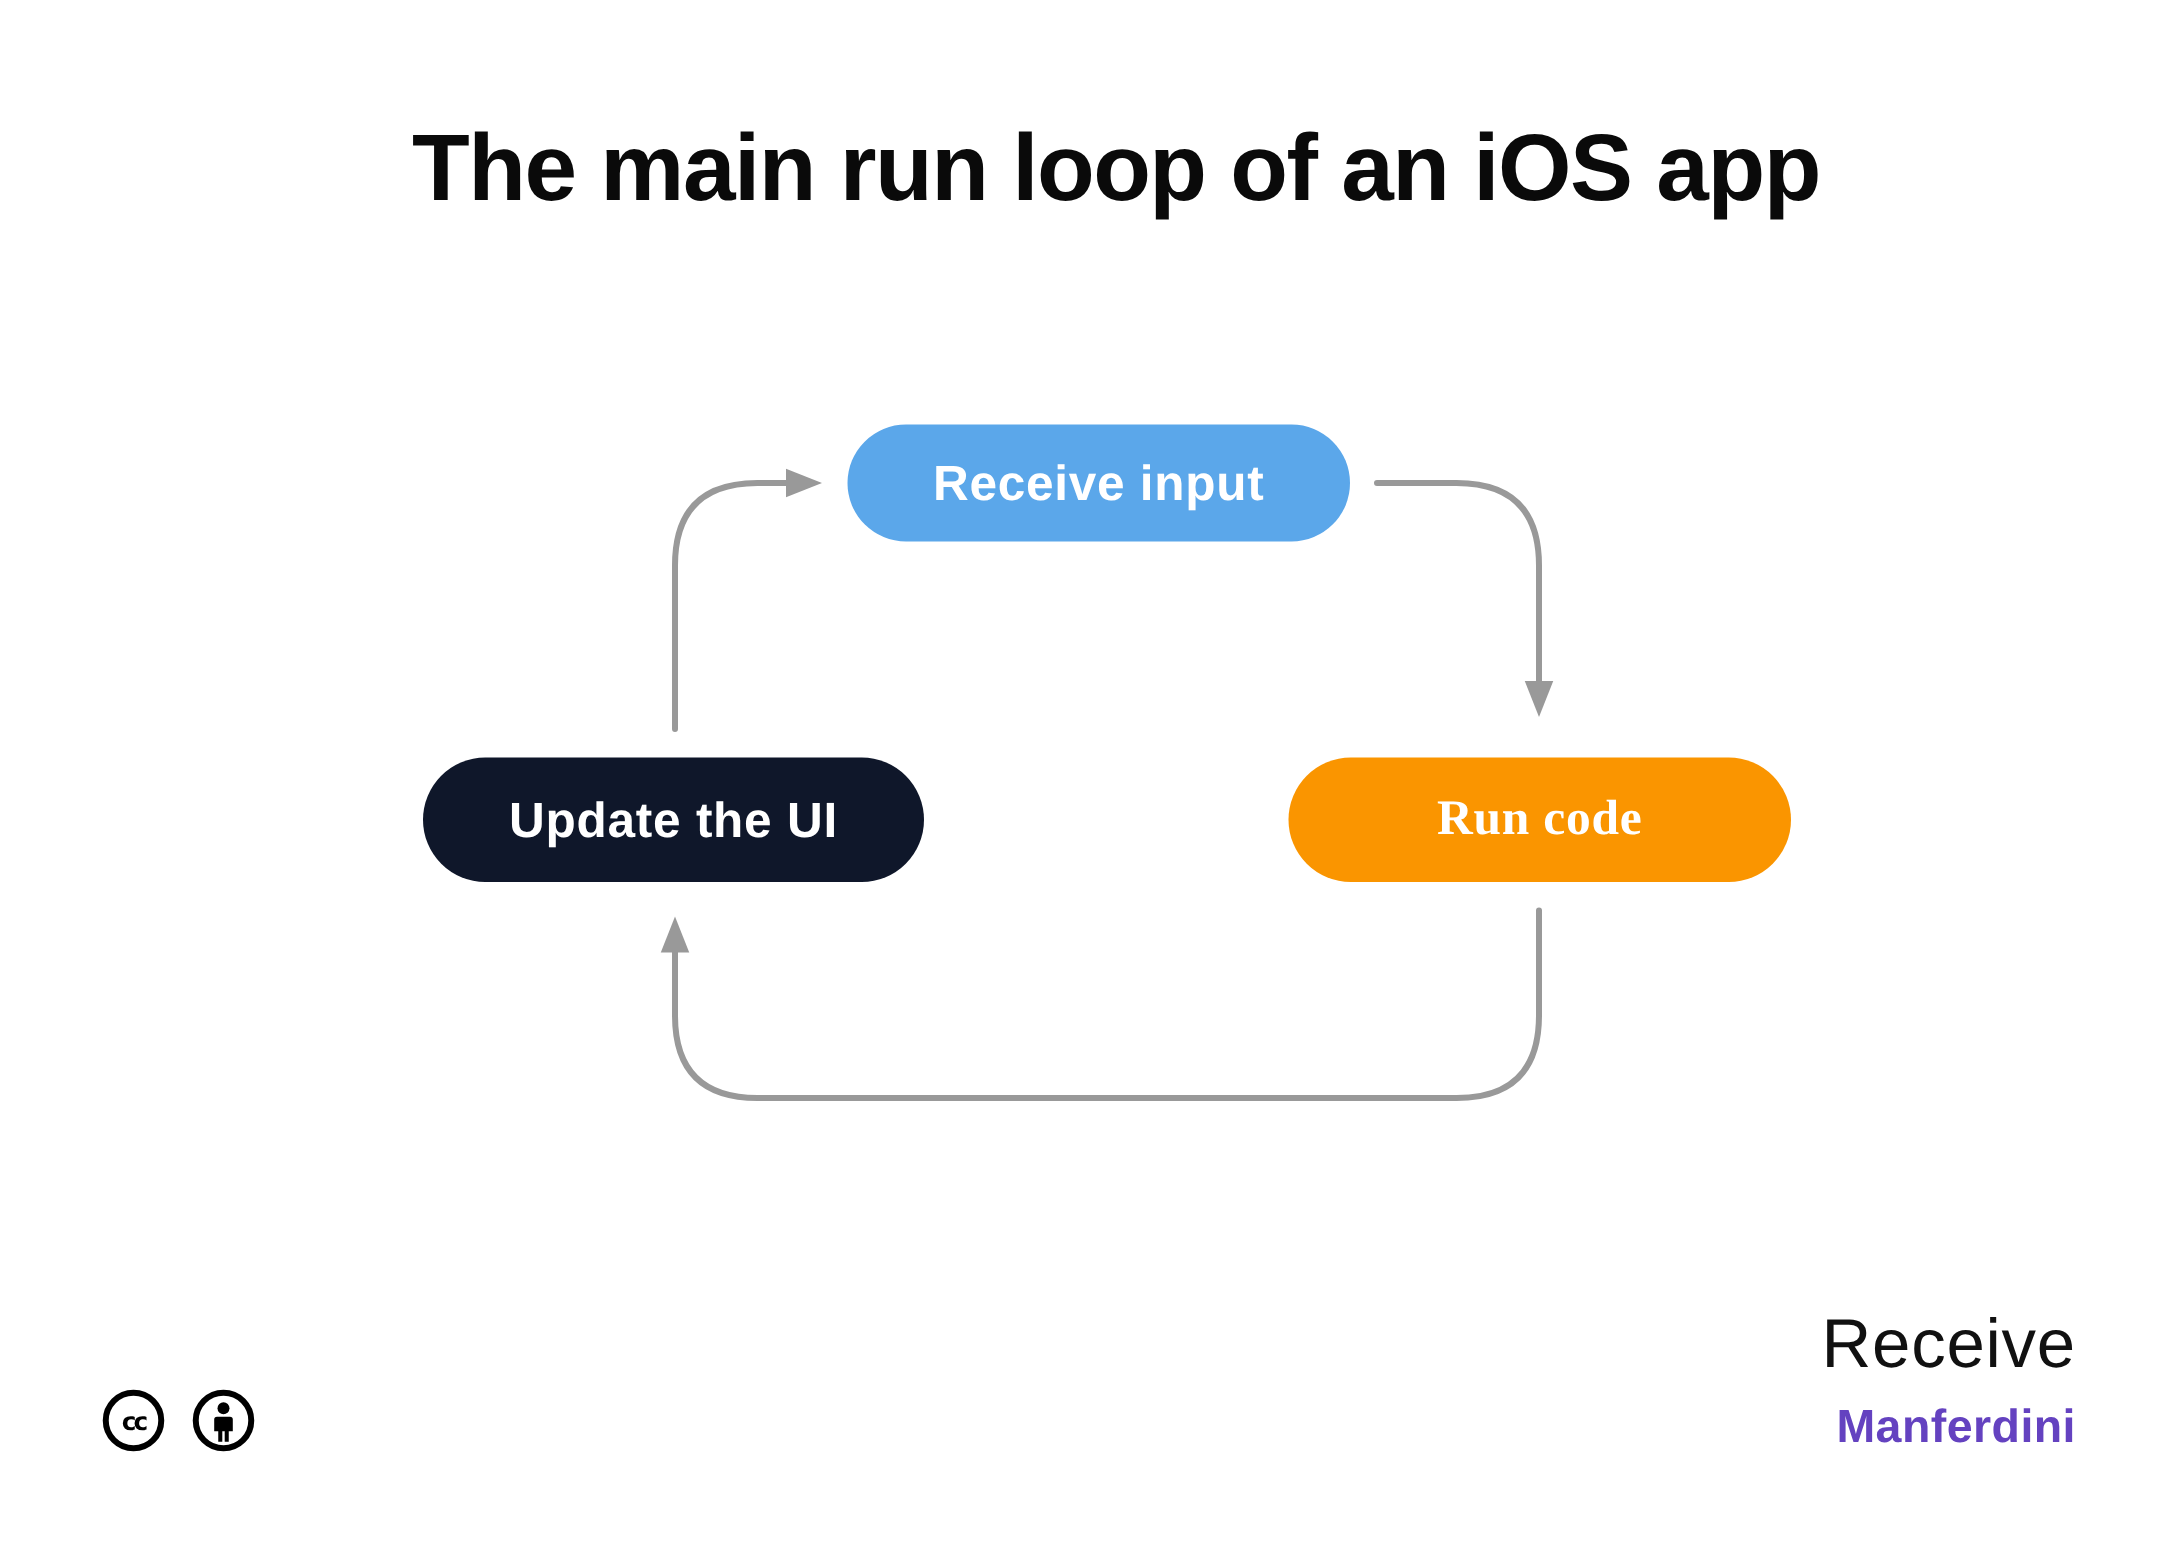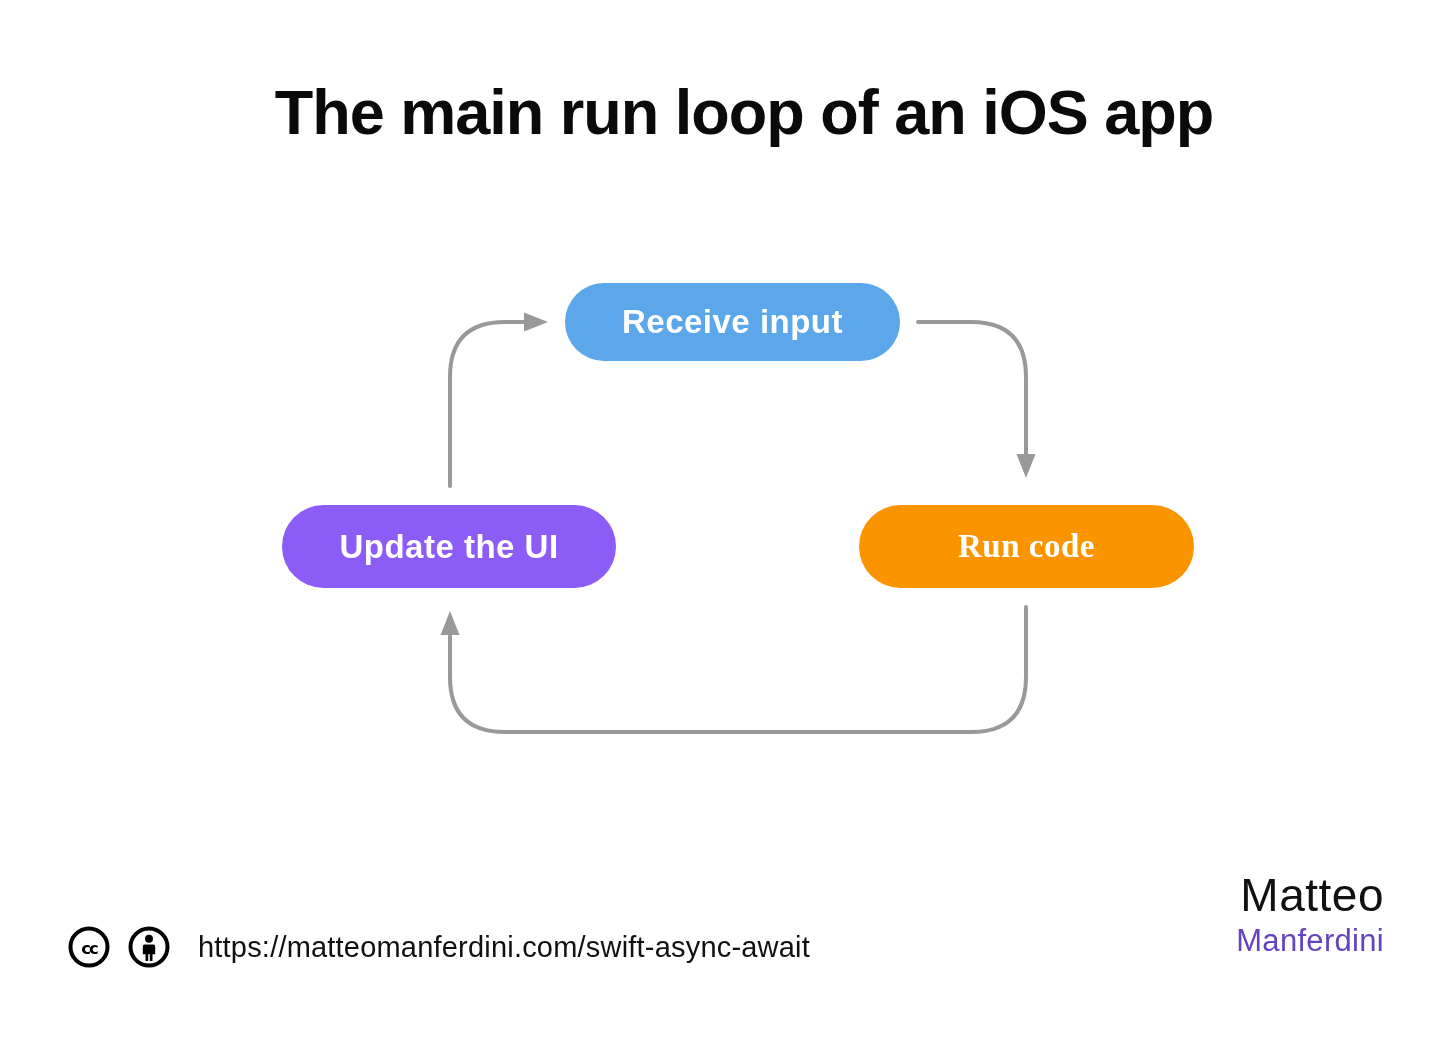--- a/index.html
+++ b/index.html
@@ -61,23 +61,23 @@
   }
   .brand-first {
     font-size: 46px;
     font-weight: 500;
     color: #111111;
     letter-spacing: 0.5px;
     line-height: 1.1;
   }
   .brand-last {
     font-size: 31px;
-    font-weight: normal;
+    font-weight: bold;
     letter-spacing: 0.3px;
-    margin-top: 2px;
+    margin-top: 12px;
   }
   .license-icon { display: block; }
 </style>
 </head>
 <body>
 
 <div class="canvas">
 
   <h1 class="title">The main run loop of an iOS app</h1>
 
@@ -102,37 +102,36 @@
     </svg>
 
     <div class="node node-receive" style="background-color: rgb(91, 167, 234);">
       <span>Receive input</span>
     </div>
 
     <div class="node node-run" style="background-color: rgb(250, 149, 0); font-family: Liberation Serif, serif;">
       <span>Run code</span>
     </div>
 
-    <div class="node node-update" style="background-color: #8b5cf6; align-items: center;">
+    <div class="node node-update" style="background-color: #0f172a; align-items: center;">
       <span>Update the UI</span>
     </div>
 
   </div>
 
   <div class="footer-license">
     <svg class="license-icon" width="42" height="42" viewBox="0 0 42 42" xmlns="http://www.w3.org/2000/svg">
       <circle cx="21" cy="21" r="18.5" fill="none" stroke="#000000" stroke-width="4"></circle>
       <text x="21" y="27.5" text-anchor="middle" font-family="DejaVu Sans, sans-serif" font-size="16.5" font-weight="bold" letter-spacing="-2" fill="#000000">cc</text>
     </svg>
     <svg class="license-icon" width="42" height="42" viewBox="0 0 42 42" xmlns="http://www.w3.org/2000/svg">
       <circle cx="21" cy="21" r="18.5" fill="none" stroke="#000000" stroke-width="4"></circle>
       <circle cx="21" cy="12.8" r="4" fill="#000000"></circle>
       <path fill="#000000" d="M 14.8 20.4 a 1.9 1.9 0 0 1 1.9 -1.9 h 8.6 a 1.9 1.9 0 0 1 1.9 1.9 v 7.8 h -2.7 v 6.9 h -2.7 v -6.9 h -1.6 v 6.9 h -2.7 v -6.9 h -2.7 z"></path>
     </svg>
-    <span class="license-url">https://matteomanferdini.com/swift-async-await</span>
   </div>
 
   <div class="brand">
-    <div class="brand-first">Matteo</div>
+    <div class="brand-first">Receive</div>
     <div class="brand-last" style="color: rgb(100, 66, 192);">Manferdini</div>
   </div>
 
 </div>
 
 </body></html>

